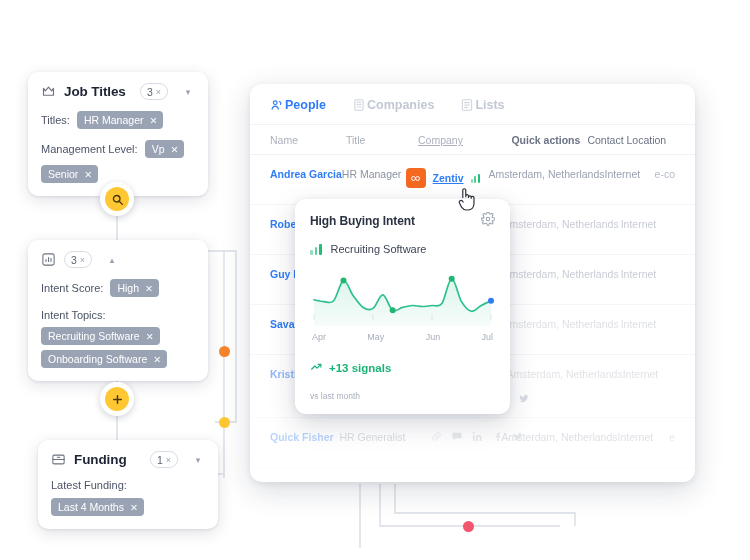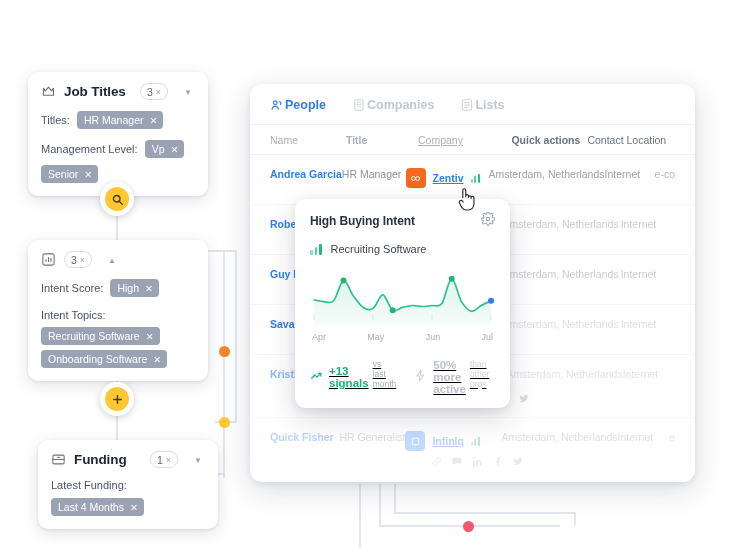--- a/index.html
+++ b/index.html
@@ -76,21 +76,21 @@
   .tab.active { color: #2f7df6; }
   .tab.dim { color: #c3c9d4; font-weight: 600; }
   .tab svg { display: block; }
 
   .thead {
     display: flex; align-items: center; padding: 9px 20px 8px 20px;
     border-top: 1px solid #f0f2f6; border-bottom: 1px solid #f0f2f6;
     font-size: 10.5px; color: #aab0bd;
   }
   .th-name { width: 78px; }
-  .th-title { width: 74px; font-weight: bold; }
+  .th-title { width: 74px; }
   .th-company { width: 96px; text-decoration: underline; }
   .th-qa { width: 78px; color: #6a7284; font-weight: 600; }
   .th-loc { width: 90px; color: #6a7284; }
 
   .trow {
     display: flex; align-items: flex-start; padding: 13px 20px;
     border-bottom: 1px solid #f3f5f8; min-height: 50px;
   }
   .c-name { width: 78px; font-size: 10.5px; font-weight: 700; color: #2f7df6; white-space: nowrap; }
   .c-title { width: 74px; font-size: 10.5px; color: #8c93a3; white-space: nowrap; }
@@ -127,21 +127,21 @@
   .bigbars { display: inline-flex; align-items: flex-end; gap: 2px; height: 11px; }
   .bigbars i { display: block; width: 2.5px; background: #21c07a; border-radius: 1px; }
   .bigbars i:nth-child(1){height:5px; opacity:.5;}
   .bigbars i:nth-child(2){height:8px; opacity:.75;}
   .bigbars i:nth-child(3){height:11px;}
 
   .chartwrap { margin-top: 9px; position: relative; }
   .xaxis { display: flex; justify-content: space-between; margin-top: 2px; font-size: 9px; color: #a7aebb; padding: 0 2px; }
 
   .pop-foot { display: flex; gap: 18px; padding: 11px 0 13px 0; margin-top: 6px; }
-  .stat { display: flex; flex-direction: row; gap: 4px; text-decoration: underline; }
+  .stat { display: flex; flex-direction: column; gap: 14px; }
   .stat-top { display: flex; align-items: center; gap: 6px; }
   .stat-val { font-size: 11.5px; font-weight: 700; color: #19b475; }
   .stat-val.muted { color: #b9bfcb; font-weight: 600; }
   .stat-sub { font-size: 8.5px; color: #a7aebb; padding-left: 0; }
   .stat-sub.muted { color: #ccd1da; }
 
   
   .cursor { position: absolute; left: 455px; top: 178px; }
 </style>
 </head>
@@ -422,33 +422,20 @@
       </div>
       <div class="c-loc fadeA">Amsterdam, Netherlands</div>
       <div class="c-ind fadeA">Internet</div>
       <div class="c-ind2"></div>
     </div>
 
     <div class="trow fadeB">
       <div class="c-name">Quick Fisher</div>
       <div class="c-title">HR Generalist</div>
       <div class="c-company">
-        <div class="comp-top">
-          <span class="clogo" style="background:#4a8ef5">
-            <svg width="13" height="13" viewBox="0 0 24 24" fill="none" stroke="#fff" stroke-width="1.8">
-              <rect x="6" y="6" width="12" height="12" rx="2"></rect>
-            </svg>
-          </span>
-          <span class="cname">Infiniq</span>
-          <span class="sigbars">
-              <i></i>
-              <i></i>
-              <i></i>
-            </span>
-        </div>
         <div class="socials">
           <span>
             <svg width="11" height="11" viewBox="0 0 24 24" fill="none" stroke="currentColor" stroke-width="2">
               <path d="M10 14a4.5 4.5 0 006.4 0l2.6-2.6a4.5 4.5 0 10-6.4-6.4L11.3 6.3" stroke-linecap="round"></path>
               <path d="M14 10a4.5 4.5 0 00-6.4 0L5 12.6a4.5 4.5 0 106.4 6.4l1.2-1.2" stroke-linecap="round"></path>
             </svg>
           </span>
           <span>
             <svg width="12" height="11" viewBox="0 0 24 24" fill="currentColor">
               <path d="M4 4h16a2 2 0 012 2v8a2 2 0 01-2 2H9l-5 4v-4a2 2 0 01-2-2V6a2 2 0 012-2z"></path>
@@ -536,31 +523,20 @@
           <span>
             <svg width="13" height="13" viewBox="0 0 24 24" fill="none" stroke="#19b475" stroke-width="2.2">
               <path d="M3 17l6-6 4 4 7-7" stroke-linecap="round" stroke-linejoin="round"></path>
               <path d="M15 8h5v5" stroke-linecap="round" stroke-linejoin="round"></path>
             </svg>
           </span>
           <span class="stat-val">+13 signals</span>
         </div>
         <span class="stat-sub">vs last month</span>
       </div>
-      <div class="stat">
-        <div class="stat-top">
-          <span>
-            <svg width="13" height="13" viewBox="0 0 24 24" fill="none" stroke="#c9ced8" stroke-width="1.9">
-              <path d="M13 2L5 13h6l-1 9 8-11h-6z" stroke-linejoin="round"></path>
-            </svg>
-          </span>
-          <span class="stat-val muted">50% more active</span>
-        </div>
-        <span class="stat-sub muted">than other orgs</span>
-      </div>
     </div>
   </div>
 
   <div class="cursor">
     <svg width="22" height="26" viewBox="0 0 24 28" fill="#ffffff" stroke="#2a2f3a" stroke-width="1.3" stroke-linejoin="round">
       <path d="M8.5 13V4.4a1.6 1.6 0 013.2 0V12m0-1.2a1.5 1.5 0 013 0V13m0-1a1.5 1.5 0 013 0v1.6m0-.9a1.5 1.5 0 013 0V19c0 4-2.4 7-6.4 7h-2c-2.4 0-3.6-1-5.2-3.2L5 18.6c-.7-1-.4-2.2.6-2.8 1-.6 2.1-.2 2.7.7l.9 1.3"></path>
     </svg>
   </div>
 
 </div>

